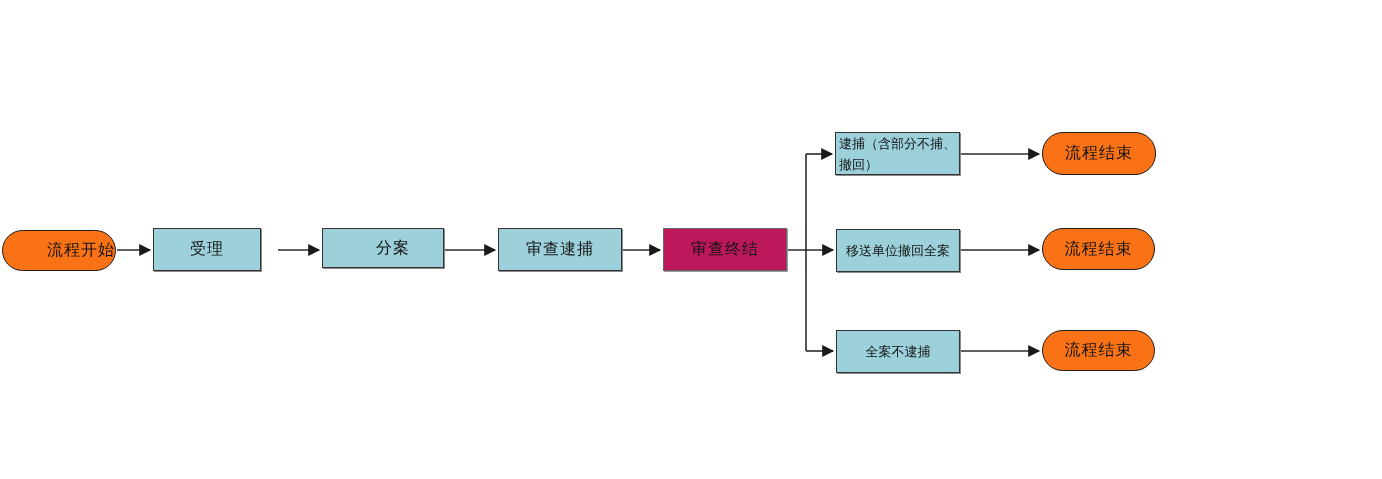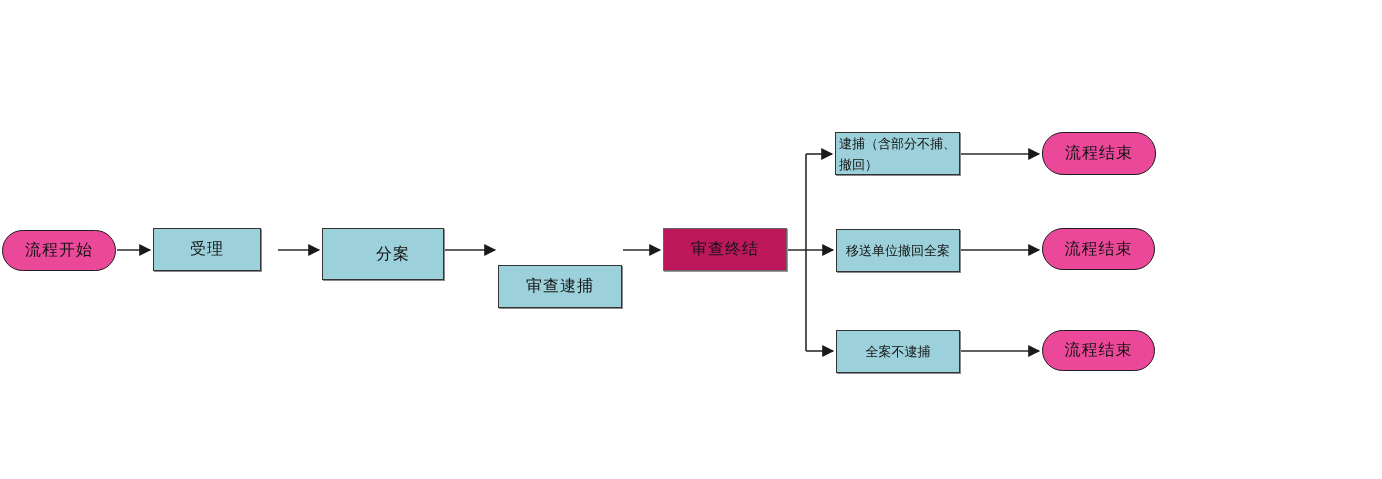--- a/index.html
+++ b/index.html
@@ -37,21 +37,21 @@
     background: #9CD0DA;
     border: 1.5px solid #333333;
     box-shadow: 1px 1px 0 #8a8a8a;
   }
   .final-step {
     background: #be185d;
     border: 1.5px solid #666666;
     box-shadow: 1px 1px 0 #9a9a9a;
   }
   .terminator {
-    background: #ec4899;
+    background: #f97316;
     border: 1.6px solid #1e1e1e;
     border-radius: 21px;
   }
   .branch {
     font-size: 13px;
     letter-spacing: 0;
   }
   .left-align {
     justify-content: flex-start;
     text-align: left;
@@ -81,33 +81,33 @@
       <path d="M806,154 V351"></path>
       <path d="M787,250 H833" marker-end="url(#arrow)"></path>
       <path d="M806,154 H832" marker-end="url(#arrow)"></path>
       <path d="M806,351 H833" marker-end="url(#arrow)"></path>
       <path d="M961,154 H1039" marker-end="url(#arrow)"></path>
       <path d="M961,250 H1039" marker-end="url(#arrow)"></path>
       <path d="M961,351 H1039" marker-end="url(#arrow)"></path>
     </g>
   </svg>
 
-  <div class="node terminator" style="left:2px; top:230px; width:114px; height:41px;">
+  <div class="node terminator" style="left:2px; top:230px; width:114px; height:41px;justify-content:flex-end;">
     <span class="label">流程开始</span>
   </div>
 
   <div class="node process" style="left:153px; top:228px; width:108px; height:43px;">
     <span class="label">受理</span>
   </div>
 
-  <div class="node process" style="left:322px; top:228px; width:122px; height:52px;padding-left:20px;">
+  <div class="node process" style="left:322px; top:228px; width:122px; height:40px;padding-left:20px;">
     <span class="label">分案</span>
   </div>
 
-  <div class="node process" style="left:498px; top:228px; width:124px; height:43px;margin-top:37px;">
+  <div class="node process" style="left:498px; top:228px; width:124px; height:43px;">
     <span class="label">审查逮捕</span>
   </div>
 
   <div class="node final-step" style="left:663px; top:228px; width:124px; height:43px;">
     <span class="label">审查终结</span>
   </div>
 
   <div class="node process branch left-align" style="left:835px; top:132px; width:125px; height:43px;">
     <span class="label">逮捕（含部分不捕、
 撤回）</span>

